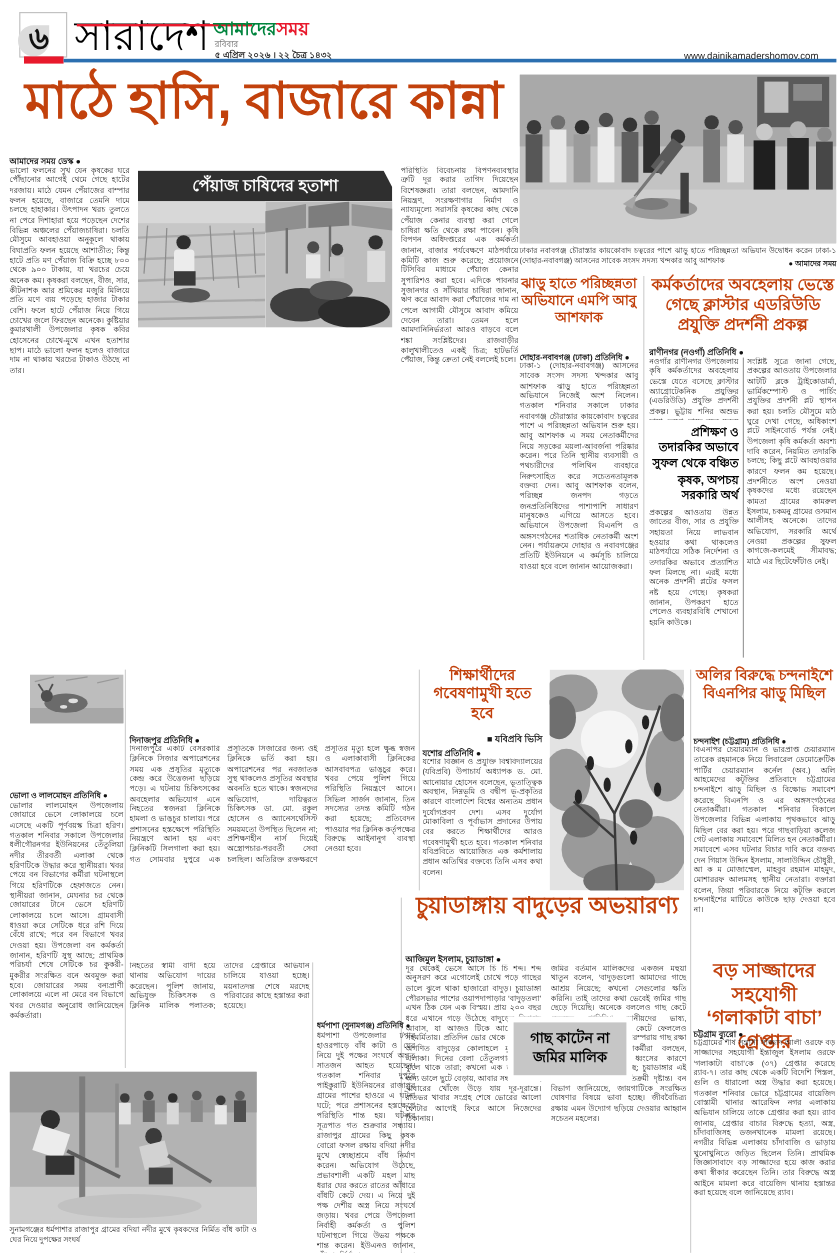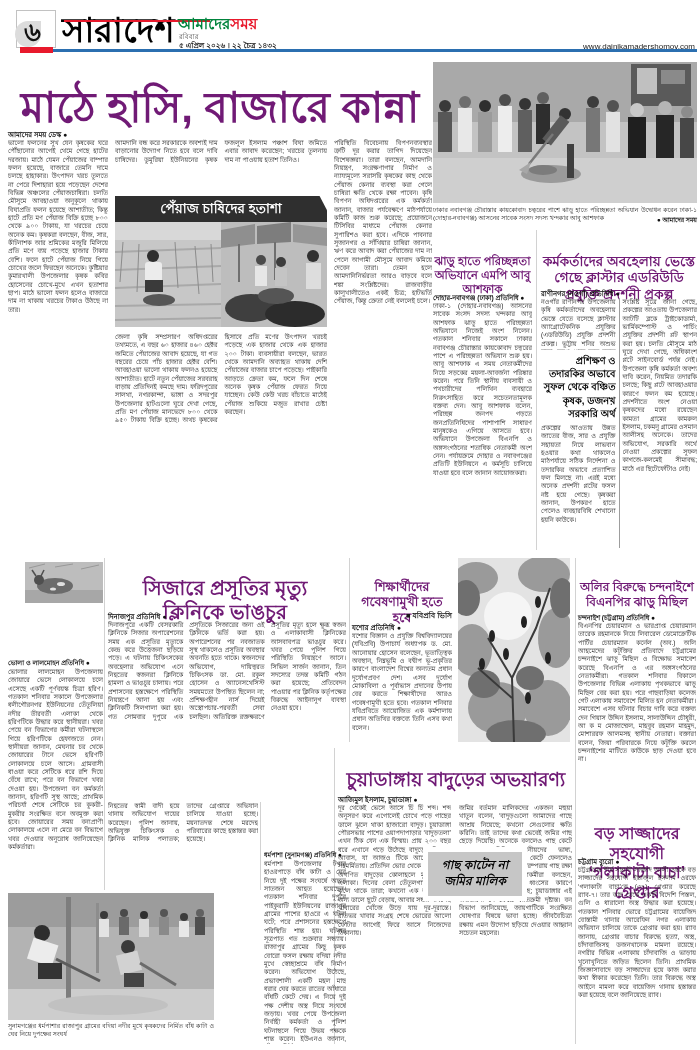--- a/index.html
+++ b/index.html
@@ -1,61 +1,61 @@
 <!DOCTYPE html>
 <html><head>
 <meta charset="utf-8">
 <style>
   html,body{margin:0;padding:0;background:#ffffff;}
   .page{position:relative;width:700px;height:1050px;background:#fff;overflow:hidden;
         font-family:"Liberation Sans","DejaVu Sans",sans-serif;color:#1a1a1a;}
   .abs{position:absolute;}
-  .h{font-weight:bold;color:#701a75;text-align:center;line-height:1.22;margin-top:24px;}
+  .h{font-weight:bold;color:#c2410c;text-align:center;line-height:1.22;}
   .bl{font-size:6.9px;font-weight:bold;color:#111;}
   .bt{font-size:6.4px;line-height:1.3;text-align:justify;color:#1c1c1c;overflow:hidden;}
   .cols2{column-count:2;column-gap:7px;}
   .cols3{column-count:3;column-gap:6px;}
   .rule-v{position:absolute;width:1px;background:#d2d2d2;}
   .cap{font-size:6.2px;line-height:1.3;color:#222;text-align:justify;}
   .photo{display:block;}
   .credit{font-size:6.2px;color:#111;font-weight:bold;}
   .pullquote{font-size:9.8px;font-weight:bold;line-height:1.35;text-align:right;color:#000;padding:4px 0;}
   .inset-head{background:#2f2f2f;color:#fff;font-weight:bold;font-size:13.5px;
               display:flex;align-items:center;justify-content:center;height:26px;
               clip-path:polygon(0 0,96.5% 0,100% 55%,100% 100%,0 100%);}
   .gray-box{background:#c6c6c6;color:#000;font-weight:bold;font-size:12px;line-height:1.3;
             display:flex;align-items:center;justify-content:center;text-align:center;
-            white-space:pre-line;box-shadow:0 0 0 5px #ffffff;font-style:italic;}
+            white-space:pre-line;box-shadow:0 0 0 5px #ffffff;}
 </style>
 </head>
 <body>
 
 <div class="page">
 
   <div class="abs" style="left:16px;top:10px;width:38px;height:36px;border:1px solid #c2c2c2;">
     <div class="abs" style="left:-2px;top:10px;width:26px;height:26px;background:#dcdcdc;border-radius:50% 0 50% 50%;"></div>
     <div class="abs" style="left:7px;top:1px;font-size:26px;font-weight:bold;color:#111;">৬</div>
   </div>
-  <div class="abs" style="left:62px;top:4px;font-size:34px;font-weight:bold;color:#000;">সারাদেশ</div>
+  <div class="abs" style="left:62px;top:4px;font-size:34px;font-weight:normal;color:#000;">সারাদেশ</div>
   <div class="abs" style="left:64px;top:20px;width:146px;height:2px;background:#e8192c;"></div>
   <div class="abs" style="left:178px;top:12px;font-size:15px;font-weight:bold;">
     <span style="color:#00843d;">আমাদের</span><span style="color:#e8192c;">সময়</span>
   </div>
   <div class="abs" style="left:179px;top:31px;font-size:7px;color:#555;">রবিবার</div>
   <div class="abs" style="left:179px;top:40px;font-size:7.3px;font-weight:bold;color:#1a1a1a;">৫ এপ্রিল ২০২৬ । ২২ চৈত্র ১৪৩২</div>
-  <div class="abs" style="right:5px;top:42px;font-size:8px;color:#222;">www.dainikamadershomoy.com</div>
+  <div class="abs" style="right:18px;top:42px;font-size:8px;color:#222;">www.dainikamadershomoy.com</div>
   <div class="abs" style="left:20px;top:47px;width:33px;height:6px;background:#e8192c;"></div>
   <div class="abs" style="left:53px;top:49px;width:644px;height:3px;background:#2b6fb0;"></div>
 
   <div class="abs h" style="left:10px;top:60px;width:420px;font-size:42px;line-height:1.15;">মাঠে হাসি, বাজারে কান্না</div>
   <div class="abs bl" style="left:8px;top:129px;">আমাদের সময় ডেস্ক ●</div>
 
   <div class="abs" style="left:8px;top:139px;width:424px;height:408px;display:flex;gap:7px;">
     <div class="bt" style="width:100px;height:100%;">ভালো ফলনের সুখ যেন কৃষকের ঘরে পৌঁছানোর আগেই থেমে গেছে হাটের দরজায়। মাঠে যেমন পেঁয়াজের বাম্পার ফলন হয়েছে, বাজারে তেমনি দামে চলছে হাহাকার। উৎপাদন খরচ তুলতে না পেরে দিশাহারা হয়ে পড়েছেন দেশের বিভিন্ন অঞ্চলের পেঁয়াজচাষিরা। চলতি মৌসুমে আবহাওয়া অনুকূলে থাকায় বিঘাপ্রতি ফলন হয়েছে আশাতীত; কিন্তু হাটে প্রতি মণ পেঁয়াজ বিক্রি হচ্ছে ৮০০ থেকে ৯০০ টাকায়, যা খরচের চেয়ে অনেক কম। কৃষকরা বলছেন, বীজ, সার, কীটনাশক আর শ্রমিকের মজুরি মিলিয়ে প্রতি মণে ব্যয় পড়েছে হাজার টাকার বেশি। ফলে হাটে পেঁয়াজ নিয়ে গিয়ে চোখের জলে ফিরছেন অনেকে। কুষ্টিয়ার কুমারখালী উপজেলার কৃষক কবির হোসেনের চোখে-মুখে এখন হতাশার ছাপ। মাঠে ভালো ফলন হলেও বাজারে দাম না থাকায় খরচের টাকাও উঠছে না তার।</div>
-    <div style="width:212px;height:100%;display:flex;flex-direction:column;">
+    <div style="width:212px;height:100%;display:flex;flex-direction:row;">
       <div class="bt cols2" style="height:54px;">আমদানি বন্ধ করে সরকারকে অবশ্যই দাম বাড়ানোর উদ্যোগ নিতে হবে বলে দাবি চাষিদের। ডুমুরিয়া ইউনিয়নের কৃষক ফজলুল ইসলাম পঞ্চাশ বিঘা জমিতে এবার আবাদ করেছেন; খরচের তুলনায় দাম না পাওয়ায় হতাশ তিনিও।</div>
       <div style="height:134px;margin:3px 0;">
         <div class="inset-head">পেঁয়াজ চাষিদের হতাশা</div>
         <div style="display:flex;height:105px;">
           <svg class="photo" width="106" height="105" viewBox="0 0 106 105">
             <rect width="106" height="105" fill="#c7c7c7"></rect>
             <rect y="0" width="106" height="18" fill="#d8d8d8"></rect>
             <g stroke="#a9a9a9" stroke-width="2">
                 <line x1="0" y1="30" x2="106" y2="26"></line>
                 <line x1="0" y1="48" x2="106" y2="44"></line>
@@ -145,21 +145,21 @@
   <div class="abs bl" style="left:433px;top:292px;width:99px;font-size:6.6px;">দোহার-নবাবগঞ্জ (ঢাকা) প্রতিনিধি ●</div>
   <div class="abs bt" style="left:433px;top:302px;width:99px;height:246px;">ঢাকা-১ (দোহার-নবাবগঞ্জ) আসনের সাবেক সংসদ সদস্য খন্দকার আবু আশফাক ঝাড়ু হাতে পরিচ্ছন্নতা অভিযানে নিজেই অংশ নিলেন। গতকাল শনিবার সকালে ঢাকার নবাবগঞ্জ চৌরাস্তার কায়কোবাদ চত্বরের পাশে এ পরিচ্ছন্নতা অভিযান শুরু হয়। আবু আশফাক এ সময় নেতাকর্মীদের নিয়ে সড়কের ময়লা-আবর্জনা পরিষ্কার করেন। পরে তিনি স্থানীয় ব্যবসায়ী ও পথচারীদের পলিথিন ব্যবহারে নিরুৎসাহিত করে সচেতনতামূলক বক্তব্য দেন। আবু আশফাক বলেন, পরিচ্ছন্ন জনপদ গড়তে জনপ্রতিনিধিদের পাশাপাশি সাধারণ মানুষকেও এগিয়ে আসতে হবে। অভিযানে উপজেলা বিএনপি ও অঙ্গসংগঠনের শতাধিক নেতাকর্মী অংশ নেন। পর্যায়ক্রমে দোহার ও নবাবগঞ্জের প্রতিটি ইউনিয়নে এ কর্মসূচি চালিয়ে যাওয়া হবে বলে জানান আয়োজকরা।</div>
 
   <div class="rule-v" style="left:536px;top:230px;height:320px;"></div>
 
   <div class="abs h" style="left:541px;top:230px;width:156px;font-size:13.5px;">কর্মকর্তাদের অবহেলায় ভেস্তে গেছে ক্লাস্টার এডরিউডি প্রযুক্তি প্রদর্শনী প্রকল্প</div>
   <div class="abs bl" style="left:541px;top:288px;">রাণীনগর (নওগাঁ) প্রতিনিধি ●</div>
   <div class="abs" style="left:541px;top:298px;width:156px;height:250px;display:flex;">
     <div style="width:76px;display:flex;flex-direction:column;">
       <div class="bt" style="height:52px;">নওগাঁর রাণীনগর উপজেলায় কৃষি কর্মকর্তাদের অবহেলায় ভেস্তে যেতে বসেছে ক্লাস্টার অ্যাগ্রোটেকনিক প্রযুক্তির (এডরিউডি) প্রযুক্তি প্রদর্শনী প্রকল্প। ভুট্টায় শনির অশুভ ছায়া লেগে গেছে বলে মন্তব্য খোদ কৃষকদেরই।</div>
-      <div class="pullquote">প্রশিক্ষণ ও তদারকির অভাবে সুফল থেকে বঞ্চিত কৃষক, ডজনখ় সরকারি অর্থ</div>
+      <div class="pullquote">প্রশিক্ষণ ও তদারকির অভাবে সুফল থেকে বঞ্চিত কৃষক, অপচয় সরকারি অর্থ</div>
       <div class="bt" style="flex:1;">প্রকল্পের আওতায় উন্নত জাতের বীজ, সার ও প্রযুক্তি সহায়তা নিয়ে লাভবান হওয়ার কথা থাকলেও মাঠপর্যায়ে সঠিক নির্দেশনা ও তদারকির অভাবে প্রত্যাশিত ফল মিলছে না। এরই মধ্যে অনেক প্রদর্শনী প্লটের ফসল নষ্ট হয়ে গেছে। কৃষকরা জানান, উপকরণ হাতে পেলেও ব্যবহারবিধি শেখানো হয়নি কাউকে।</div>
     </div>
     <div class="bt" style="width:76px;margin-left:3px;padding-left:3px;border-left:1px solid #9d9d9d;height:100%;">সংশ্লিষ্ট সূত্রে জানা গেছে, প্রকল্পের আওতায় উপজেলার আটটি ব্লকে ট্রাইকোডার্মা, ভার্মিকম্পোস্ট ও পার্চিং প্রযুক্তির প্রদর্শনী প্লট স্থাপন করা হয়। চলতি মৌসুমে মাঠ ঘুরে দেখা গেছে, অধিকাংশ প্লটে সাইনবোর্ড পর্যন্ত নেই। উপজেলা কৃষি কর্মকর্তা অবশ্য দাবি করেন, নিয়মিত তদারকি চলছে; কিছু প্লটে আবহাওয়ার কারণে ফলন কম হয়েছে। প্রদর্শনীতে অংশ নেওয়া কৃষকদের মধ্যে রয়েছেন কামতা গ্রামের কামরুল ইসলাম, চকমনু গ্রামের ওসমান আলীসহ অনেকে। তাদের অভিযোগ, সরকারি অর্থে নেওয়া প্রকল্পের সুফল কাগজে-কলমেই সীমাবদ্ধ; মাঠে এর ছিটেফোঁটাও নেই।</div>
   </div>
 
   <div class="rule-v" style="left:104px;top:558px;height:332px;"></div>
   <div class="rule-v" style="left:349px;top:558px;height:184px;"></div>
   <div class="rule-v" style="left:575px;top:558px;height:486px;"></div>
   <div class="rule-v" style="left:334px;top:748px;height:296px;"></div>
   <div class="rule-v" style="left:260px;top:802px;height:88px;"></div>
@@ -175,21 +175,20 @@
     <ellipse cx="30" cy="24" rx="18" ry="8" fill="#6b6b6b"></ellipse>
     <circle cx="14" cy="18" r="5" fill="#4f4f4f"></circle>
     <line x1="11" y1="14" x2="7" y2="8" stroke="#4f4f4f" stroke-width="1.5"></line>
     <line x1="16" y1="14" x2="19" y2="8" stroke="#4f4f4f" stroke-width="1.5"></line>
     <ellipse cx="36" cy="22" rx="4" ry="2" fill="#e0e0e0"></ellipse>
     <ellipse cx="28" cy="27" rx="3" ry="1.6" fill="#e0e0e0"></ellipse>
   </svg>
   <div class="abs bl" style="left:8px;top:658px;width:95px;font-size:6.5px;">ভোলা ও লালমোহন প্রতিনিধি ●</div>
   <div class="abs bt" style="left:8px;top:668px;width:95px;height:220px;">ভোলার লালমোহন উপজেলায় জোয়ারে ভেসে লোকালয়ে চলে এসেছে একটি পূর্ণবয়স্ক চিত্রা হরিণ। গতকাল শনিবার সকালে উপজেলার ধলীগৌরনগর ইউনিয়নের তেঁতুলিয়া নদীর তীরবর্তী এলাকা থেকে হরিণটিকে উদ্ধার করে স্থানীয়রা। খবর পেয়ে বন বিভাগের কর্মীরা ঘটনাস্থলে গিয়ে হরিণটিকে হেফাজতে নেন। স্থানীয়রা জানান, মেঘনার চর থেকে জোয়ারের টানে ভেসে হরিণটি লোকালয়ে চলে আসে। গ্রামবাসী ধাওয়া করে সেটিকে ধরে রশি দিয়ে বেঁধে রাখে; পরে বন বিভাগে খবর দেওয়া হয়। উপজেলা বন কর্মকর্তা জানান, হরিণটি সুস্থ আছে; প্রাথমিক পরিচর্যা শেষে সেটিকে চর কুকরী-মুকরীর সংরক্ষিত বনে অবমুক্ত করা হবে। জোয়ারের সময় বন্যপ্রাণী লোকালয়ে এলে না মেরে বন বিভাগে খবর দেওয়ার অনুরোধ জানিয়েছেন কর্মকর্তারা।</div>
 
-  <div class="abs h" style="left:110px;top:552px;width:230px;font-size:20px;">সিজারে প্রসূতির মৃত্যু ক্লিনিকে ভাঙচুর</div>
   <div class="abs bl" style="left:108px;top:611px;">দিনাজপুর প্রতিনিধি ●</div>
   <div class="abs bt cols3" style="left:108px;top:621px;width:238px;height:176px;">দিনাজপুরে একটি বেসরকারি ক্লিনিকে সিজার অপারেশনের সময় এক প্রসূতির মৃত্যুকে কেন্দ্র করে উত্তেজনা ছড়িয়ে পড়ে। এ ঘটনায় চিকিৎসকের অবহেলার অভিযোগ এনে নিহতের স্বজনরা ক্লিনিকে হামলা ও ভাঙচুর চালায়। পরে প্রশাসনের হস্তক্ষেপে পরিস্থিতি নিয়ন্ত্রণে আনা হয় এবং ক্লিনিকটি সিলগালা করা হয়। গত সোমবার দুপুরে এক প্রসূতিকে সিজারের জন্য ওই ক্লিনিকে ভর্তি করা হয়। অপারেশনের পর নবজাতক সুস্থ থাকলেও প্রসূতির অবস্থার অবনতি হতে থাকে। স্বজনদের অভিযোগ, দায়িত্বরত চিকিৎসক ডা. মো. রকুল হোসেন ও অ্যানেসথেসিস্ট সময়মতো উপস্থিত ছিলেন না; প্রশিক্ষণহীন নার্স দিয়েই অস্ত্রোপচার-পরবর্তী সেবা চলছিল। অতিরিক্ত রক্তক্ষরণে প্রসূতির মৃত্যু হলে ক্ষুব্ধ স্বজন ও এলাকাবাসী ক্লিনিকের আসবাবপত্র ভাঙচুর করে। খবর পেয়ে পুলিশ গিয়ে পরিস্থিতি নিয়ন্ত্রণে আনে। সিভিল সার্জন জানান, তিন সদস্যের তদন্ত কমিটি গঠন করা হয়েছে; প্রতিবেদন পাওয়ার পর ক্লিনিক কর্তৃপক্ষের বিরুদ্ধে আইনানুগ ব্যবস্থা নেওয়া হবে।</div>
   <div class="abs bt cols2" style="left:108px;top:802px;width:150px;height:58px;">নিহতের স্বামী বাদী হয়ে থানায় অভিযোগ দায়ের করেছেন। পুলিশ জানায়, অভিযুক্ত চিকিৎসক ও ক্লিনিক মালিক পলাতক; তাদের গ্রেপ্তারে অভিযান চালিয়ে যাওয়া হচ্ছে। ময়নাতদন্ত শেষে মরদেহ পরিবারের কাছে হস্তান্তর করা হয়েছে।</div>
 
   <div class="abs h" style="left:352px;top:556px;width:100px;font-size:12.5px;">শিক্ষার্থীদের গবেষণামুখী হতে হবে</div>
   <div class="abs" style="left:352px;top:610px;width:100px;text-align:right;font-size:7.5px;font-weight:bold;">■ যবিপ্রবি ভিসি</div>
   <div class="abs bl" style="left:352px;top:622px;">যশোর প্রতিনিধি ●</div>
   <div class="abs bt" style="left:352px;top:632px;width:100px;height:108px;">যশোর বিজ্ঞান ও প্রযুক্তি বিশ্ববিদ্যালয়ের (যবিপ্রবি) উপাচার্য অধ্যাপক ড. মো. আনোয়ার হোসেন বলেছেন, ভূতাত্ত্বিক অবস্থান, নিম্নভূমি ও বদ্বীপ ভূ-প্রকৃতির কারণে বাংলাদেশ বিশ্বের অন্যতম প্রধান দুর্যোগপ্রবণ দেশ। এসব দুর্যোগ মোকাবিলা ও পূর্বাভাস প্রদানের উপায় বের করতে শিক্ষার্থীদের আরও গবেষণামুখী হতে হবে। গতকাল শনিবার যবিপ্রবিতে আয়োজিত এক কর্মশালায় প্রধান অতিথির বক্তব্যে তিনি এসব কথা বলেন।</div>
 
   <svg class="abs photo" style="left:458px;top:558px;" width="112" height="184" viewBox="0 0 112 184">

